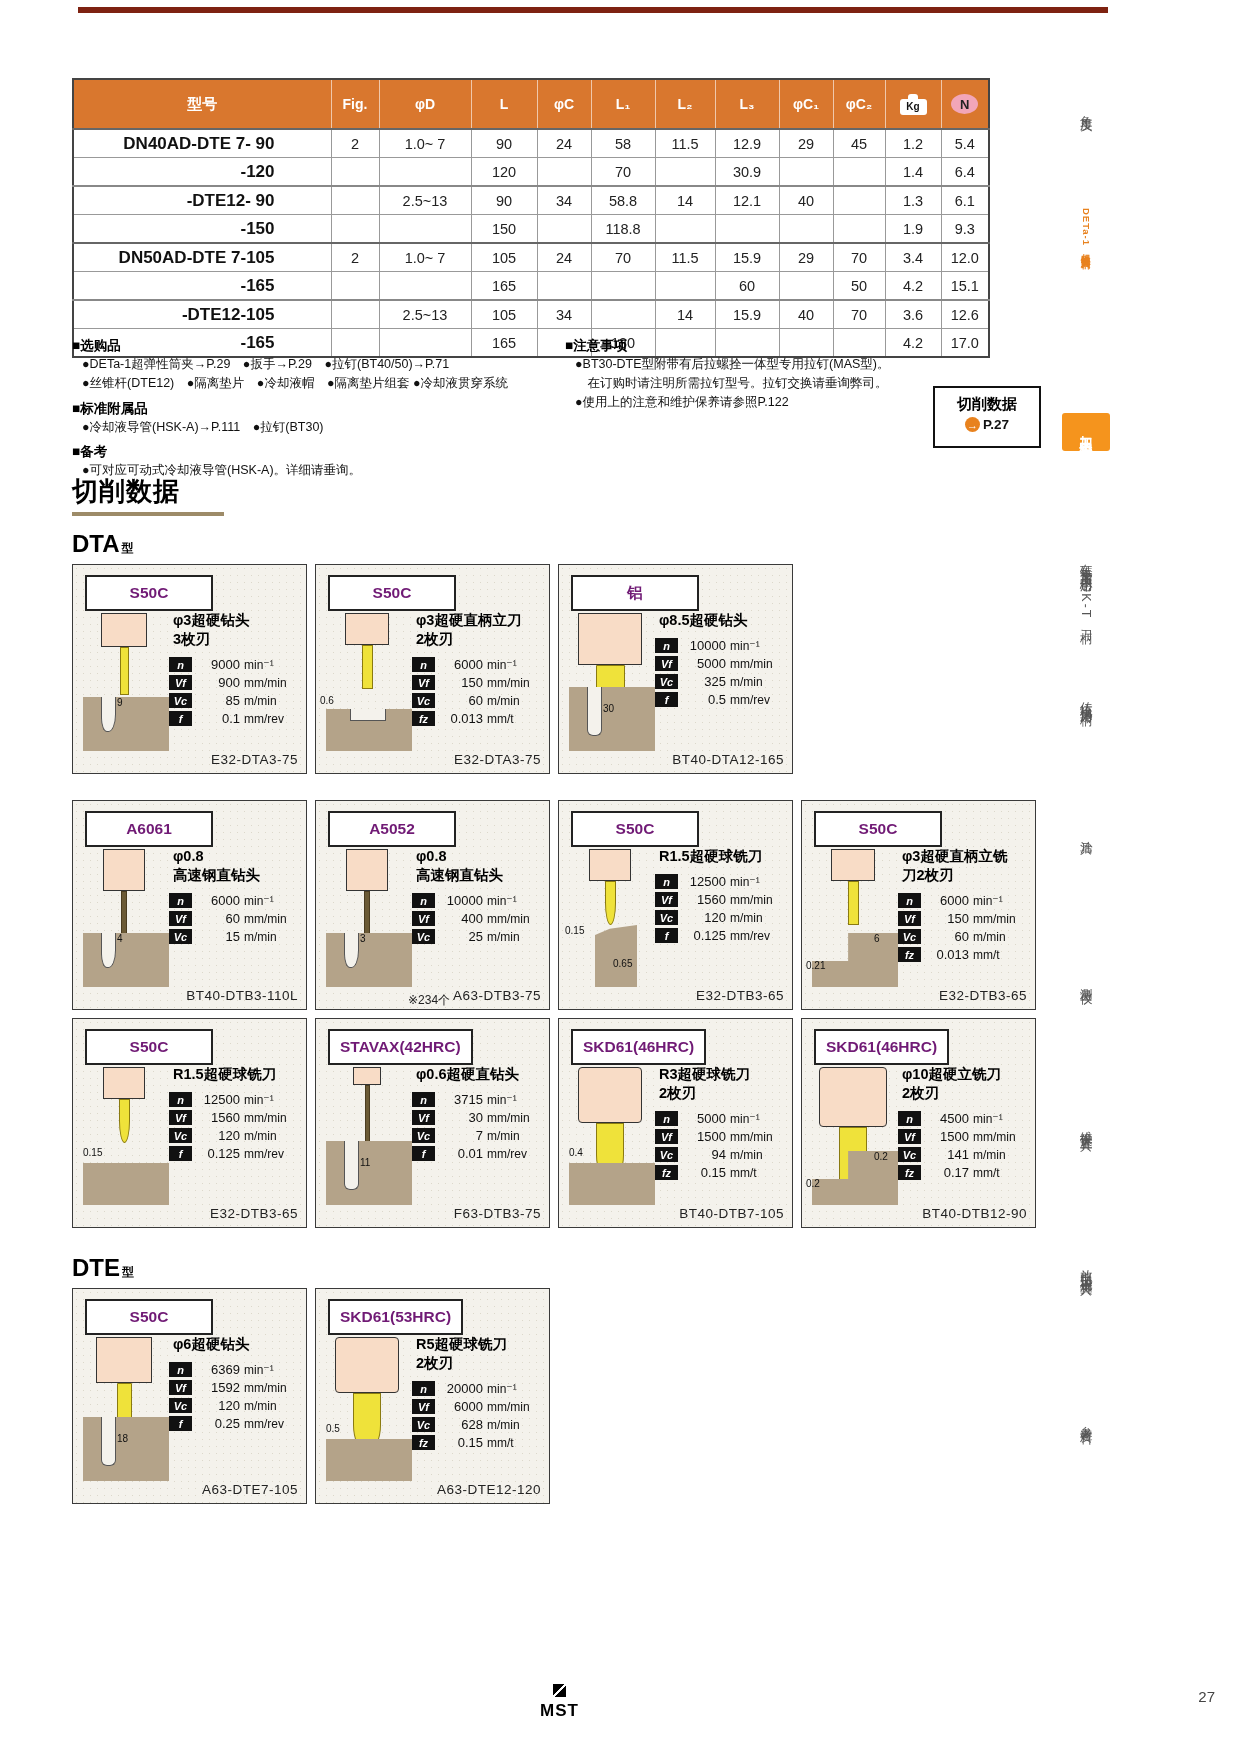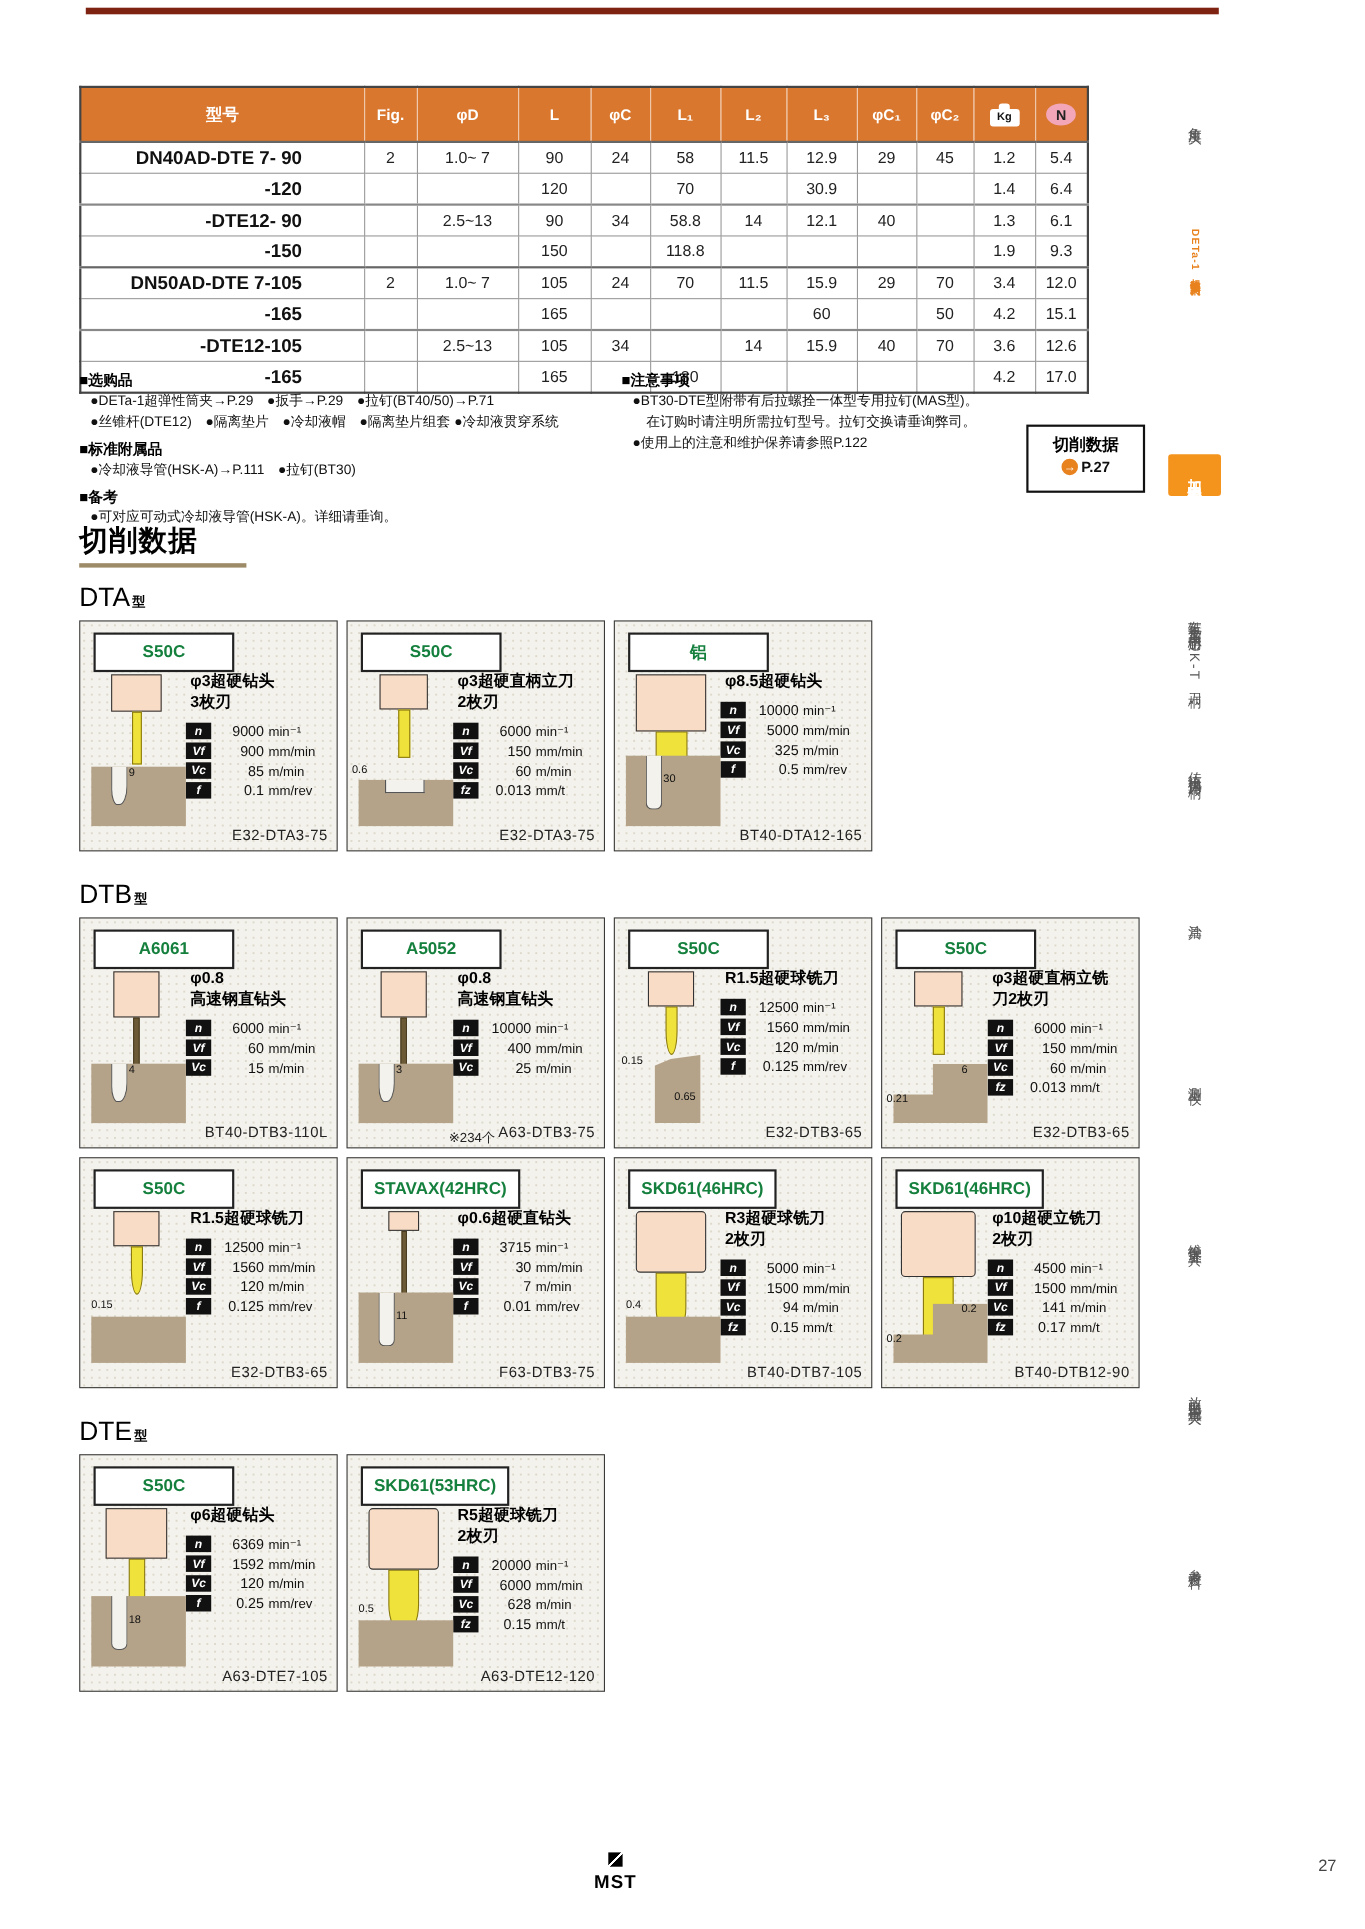--- a/index.html
+++ b/index.html
@@ -42,32 +42,32 @@
               font-weight:bold;font-size:13.5px;color:#111;}
   .ref-arrow{display:inline-flex;width:15px;height:15px;border-radius:50%;background:#e8821e;color:#fff;
              align-items:center;justify-content:center;font-size:11px;font-weight:bold;}
 
   
   .cut-main{position:absolute;left:72px;top:474px;width:980px;}
   .sec-title{font-size:26px;font-weight:bold;color:#000;letter-spacing:1px;}
   .sec-underline{width:152px;height:4px;background:#9d8b68;margin:3px 0 14px 0;}
   .group{margin-bottom:26px;}
   .group-title{margin-bottom:6px;}
-  .g-name{font-size:24px;font-weight:normal;color:#000;}
+  .g-name{font-size:24px;font-weight:bold;color:#000;}
   .g-suffix{font-size:12px;font-weight:bold;color:#000;margin-left:2px;}
   .cards-row{display:flex;gap:8px;margin-bottom:8px;}
 
   
   .card{position:relative;width:233px;height:208px;border:1.5px solid #3a3a3a;
         background-color:#f4f2ec;background-image:radial-gradient(#dcd8cb 0.8px,transparent 0.8px);
         background-size:7px 7px;}
   .g-DTE .card{height:214px;}
   .mat-label{position:absolute;left:12px;top:10px;min-width:128px;height:26px;background:#fff;
              border:2px solid #222;display:inline-flex;align-items:center;justify-content:center;
-             font-weight:bold;font-size:15.5px;padding:16px 10px;box-sizing:border-box;color:#15803d;}
+             font-weight:bold;font-size:15.5px;padding:16px 10px;box-sizing:border-box;color:#701a75;}
   .tool-desc{position:absolute;left:100px;top:46px;width:130px;font-weight:bold;font-size:14.5px;
              line-height:19px;color:#000;}
   .params{position:absolute;left:96px;width:136px;}
   .param-row{display:flex;align-items:center;gap:4px;margin-bottom:3px;}
   .p-chip{display:inline-flex;align-items:center;justify-content:center;min-width:23px;height:15px;
           background:#111;color:#fff;font-weight:bold;font-style:italic;font-size:11px;}
   .p-num{display:inline-block;width:44px;text-align:right;font-size:13px;color:#111;}
   .p-unit{font-size:12px;color:#111;}
   .model-no{position:absolute;right:8px;bottom:6px;font-size:13.5px;color:#222;letter-spacing:.5px;}
   .card-note{position:absolute;left:92px;bottom:0;font-size:12px;color:#222;}
@@ -455,23 +455,20 @@
       </div>
       <div class="dim dim0">30</div>
 
     </div>
 
     <div class="model-no">BT40-DTA12-165</div>
   </div>
         </div>
       </div>
       <div class="group g-DTB">
-    <div class="group-title">
-      <span class="g-name">DTB</span><span class="g-suffix">型</span>
-    </div>
   <div class="cards-row">
           <div class="card">
     <div class="mat-label">A6061</div>
     <div class="tool-art art-drill-hair">
       <div class="holder"></div>
       <div class="bit"></div>
     </div>
     <div class="tool-desc">
               <div>φ0.8</div>
               <div>高速钢直钻头</div>

